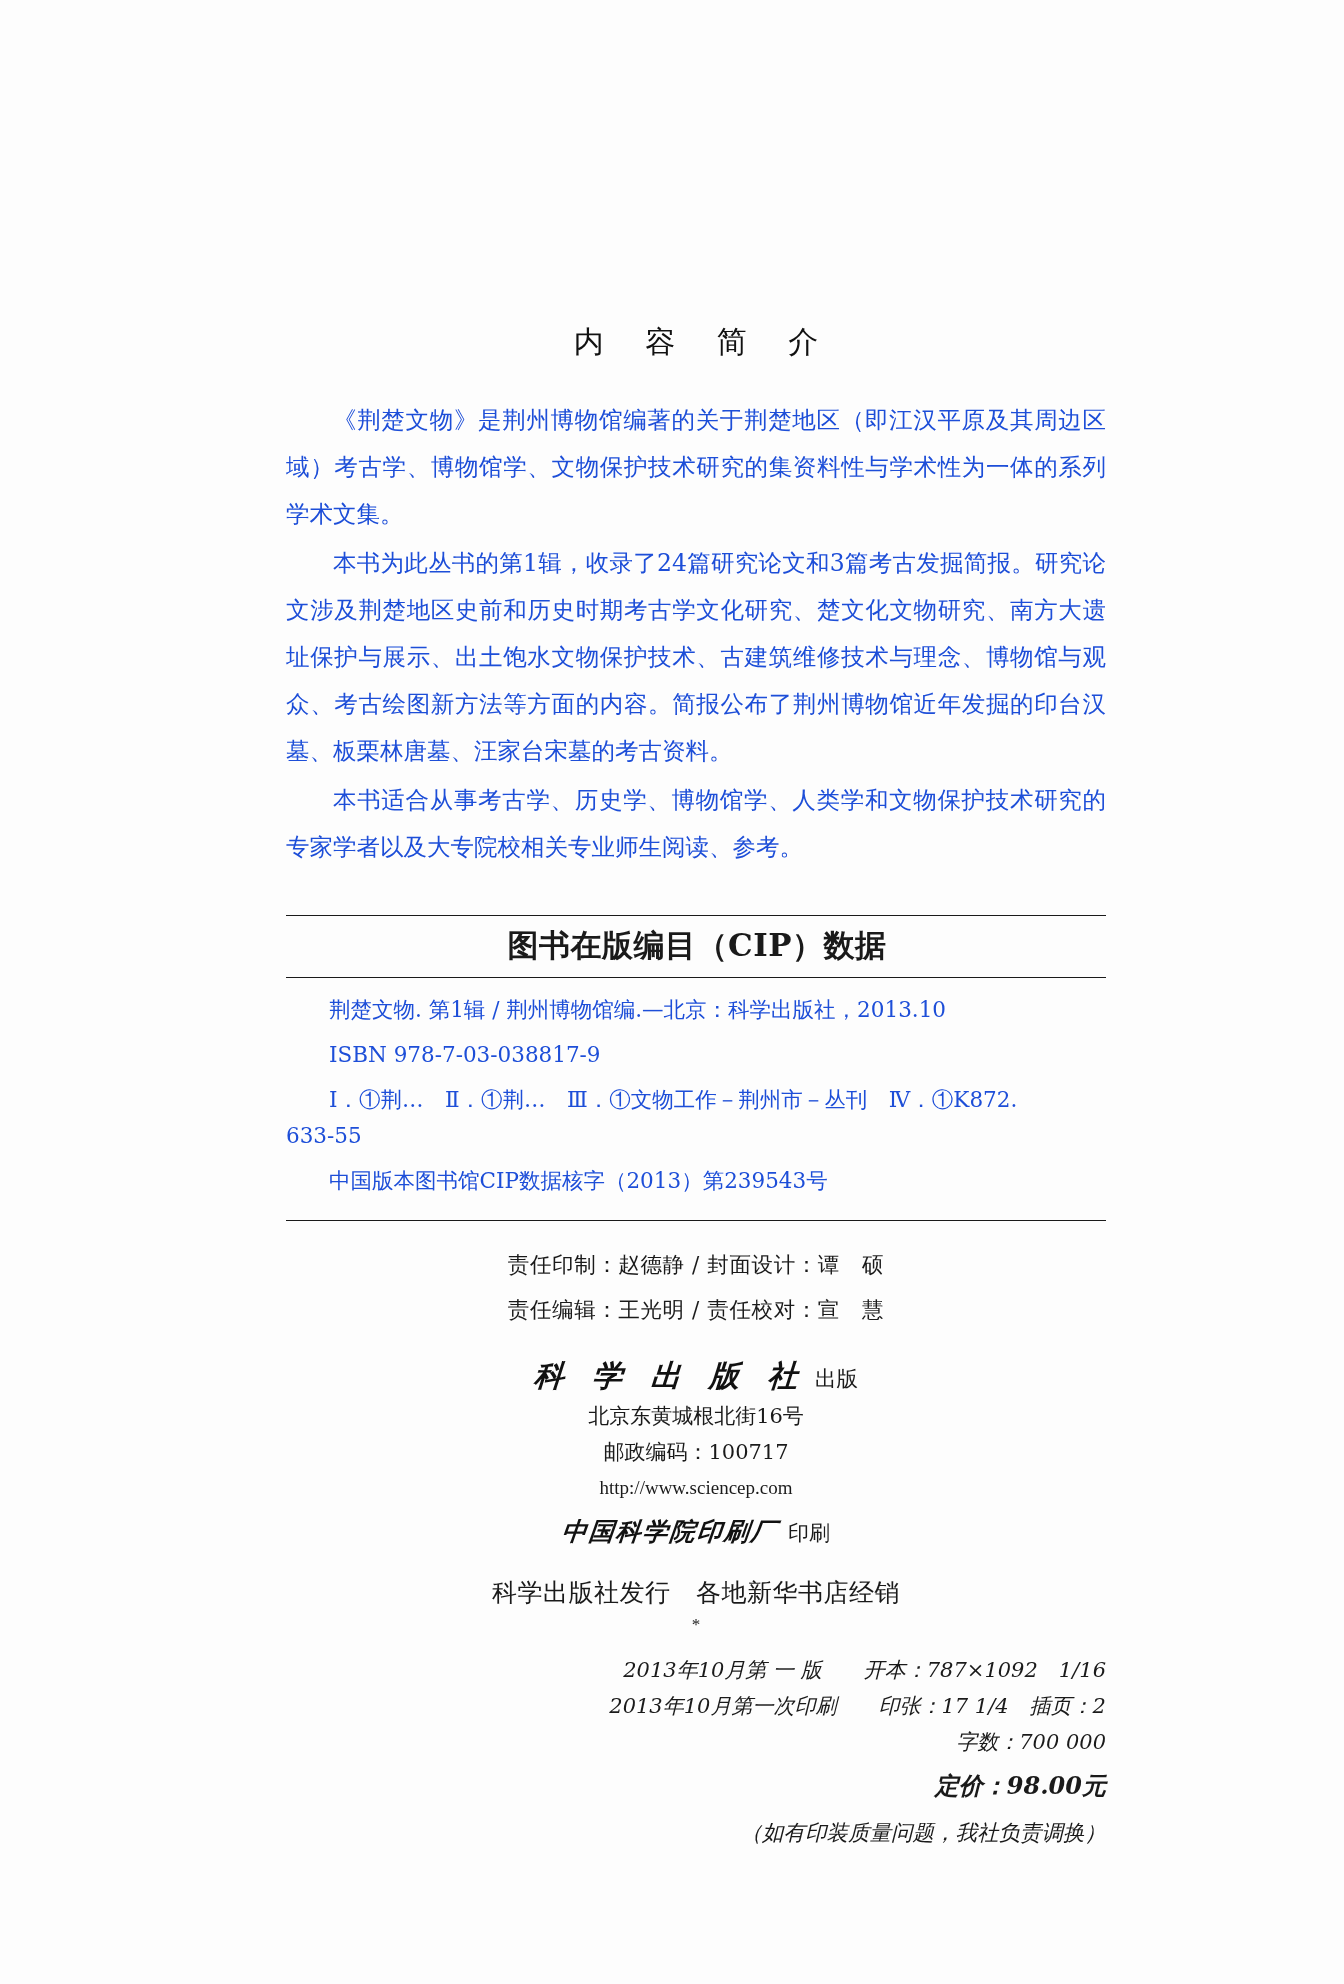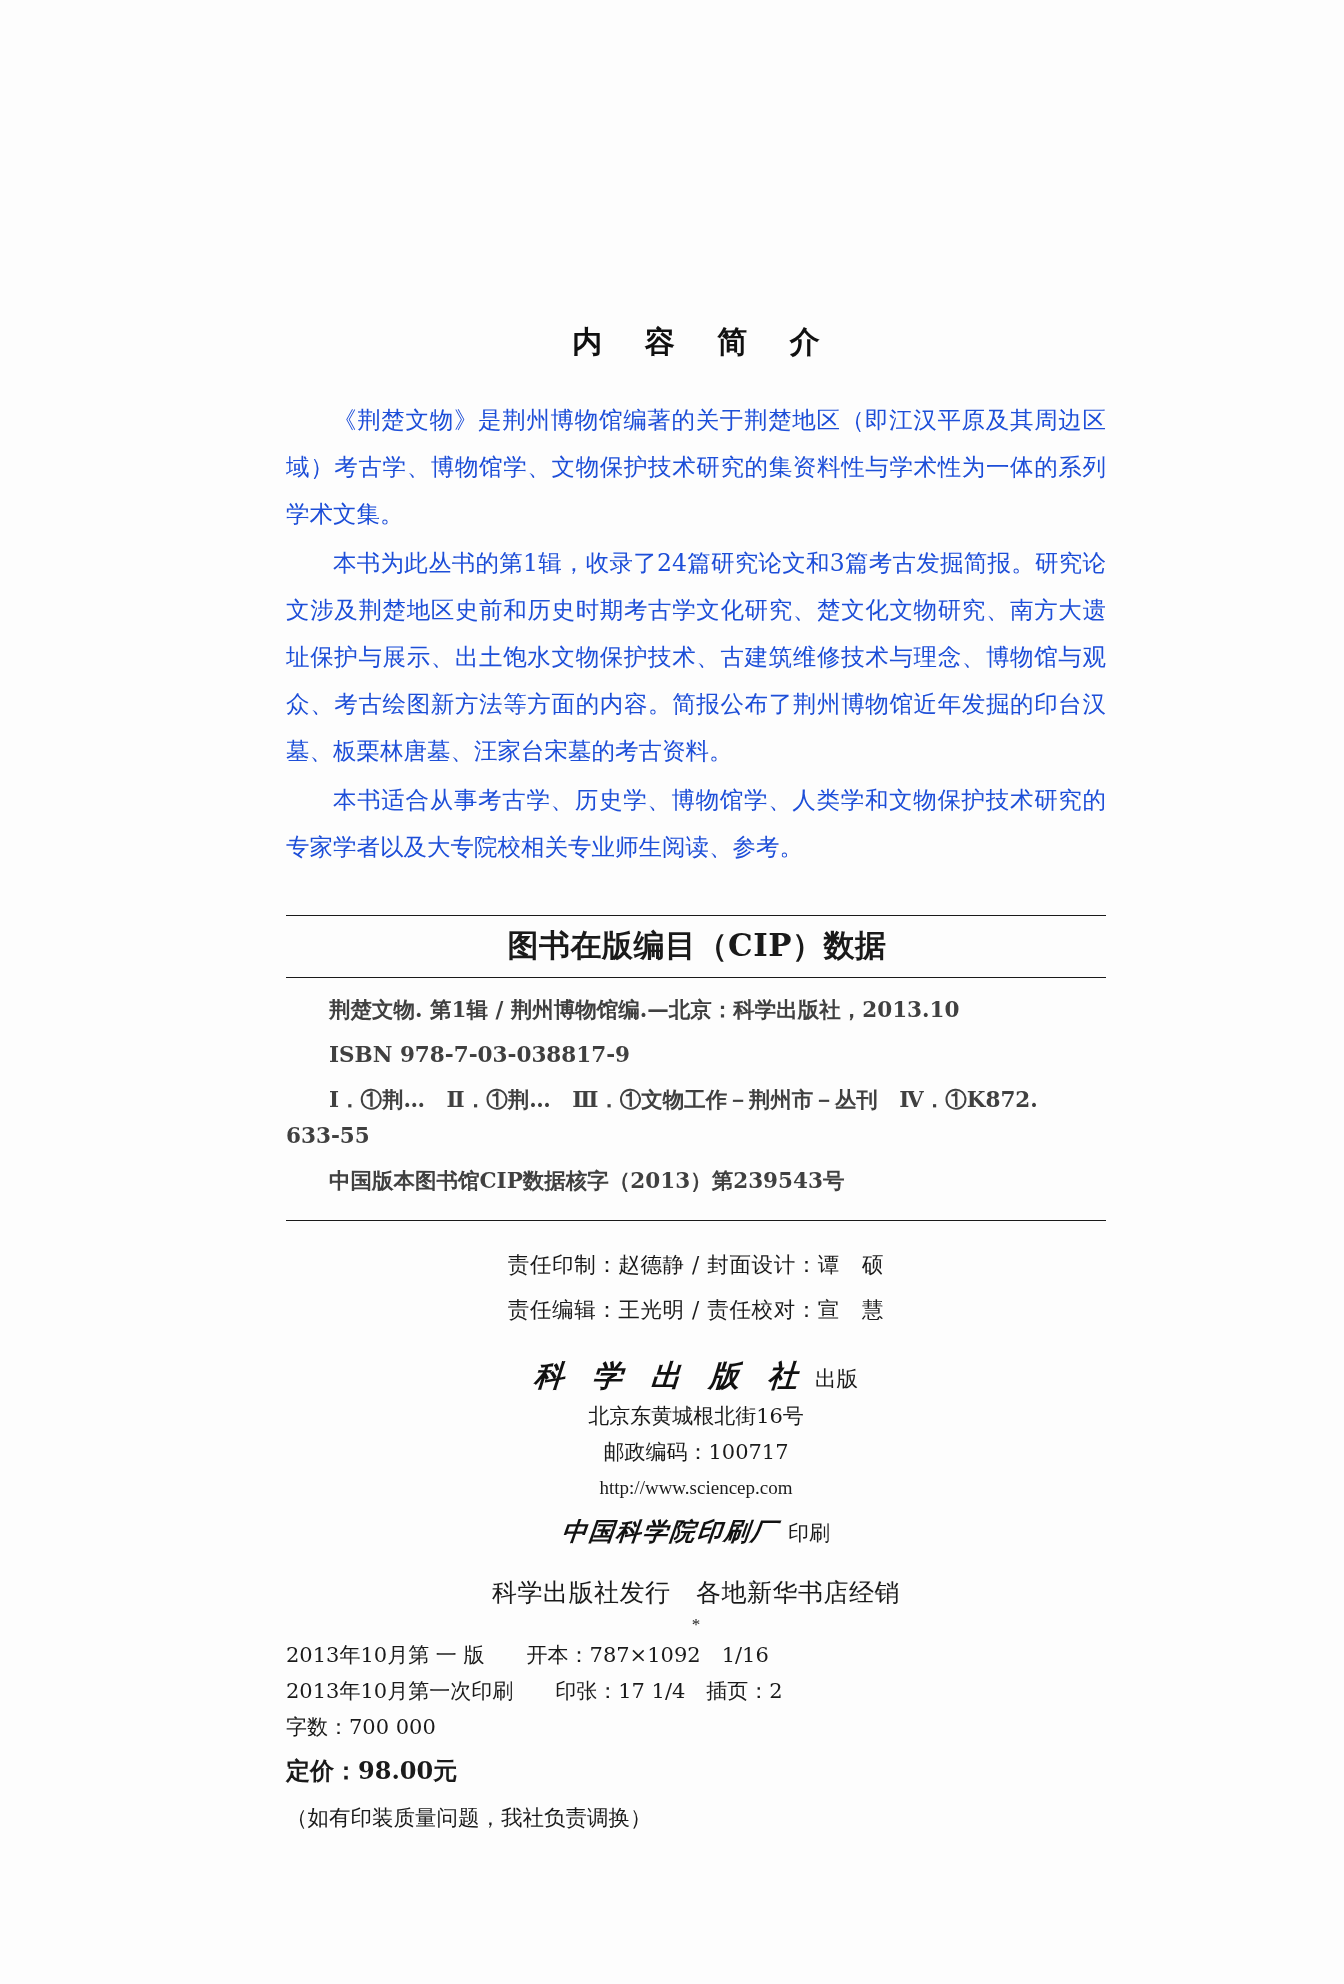--- a/index.html
+++ b/index.html
@@ -30,21 +30,21 @@
     left: 286px;
     top: 0;
     width: 820px;
   }
 
   
   .section-title {
     margin-top: 322px;
     text-align: center;
     font-size: 30px;
-    font-weight: bold;
+    font-weight: normal;
     letter-spacing: 16px;
     text-indent: 16px;
     color: #111;
     font-family: "DejaVu Serif", "Liberation Serif", serif;
   }
 
   
   .intro {
     margin-top: 34px;
   }
@@ -77,22 +77,21 @@
     text-align: center;
   }
   .cip-body {
     padding: 14px 0 12px 0;
   }
   .cip-body p {
     margin: 0 0 9px 0;
     font-size: 21.5px;
     line-height: 36px;
     font-family: "DejaVu Serif", "Liberation Serif", serif;
-    color: #404040;
-    font-weight: bold;
+    color: #1d4ed8;
   }
   .cip-body p.indent {
     text-indent: 2em;
   }
   .cip-body p.nospace {
     margin-bottom: 0;
   }
 
   
   .credits {
@@ -173,22 +172,23 @@
     font-family: "DejaVu Serif", "Liberation Serif", serif;
   }
   .star {
     font-size: 17px;
     margin-top: 6px;
     color: #222;
   }
 
   
   .imprint {
-    margin-top: 2px;
-    text-align: left;
+    margin-top: 17px;
+    text-align: right;
+    font-style: italic;
   }
   .imprint .row {
     font-size: 21px;
     line-height: 36px;
     font-family: "DejaVu Serif", "Liberation Serif", serif;
     white-space: pre;
   }
   .price {
     font-size: 24px;
     font-weight: bold;

